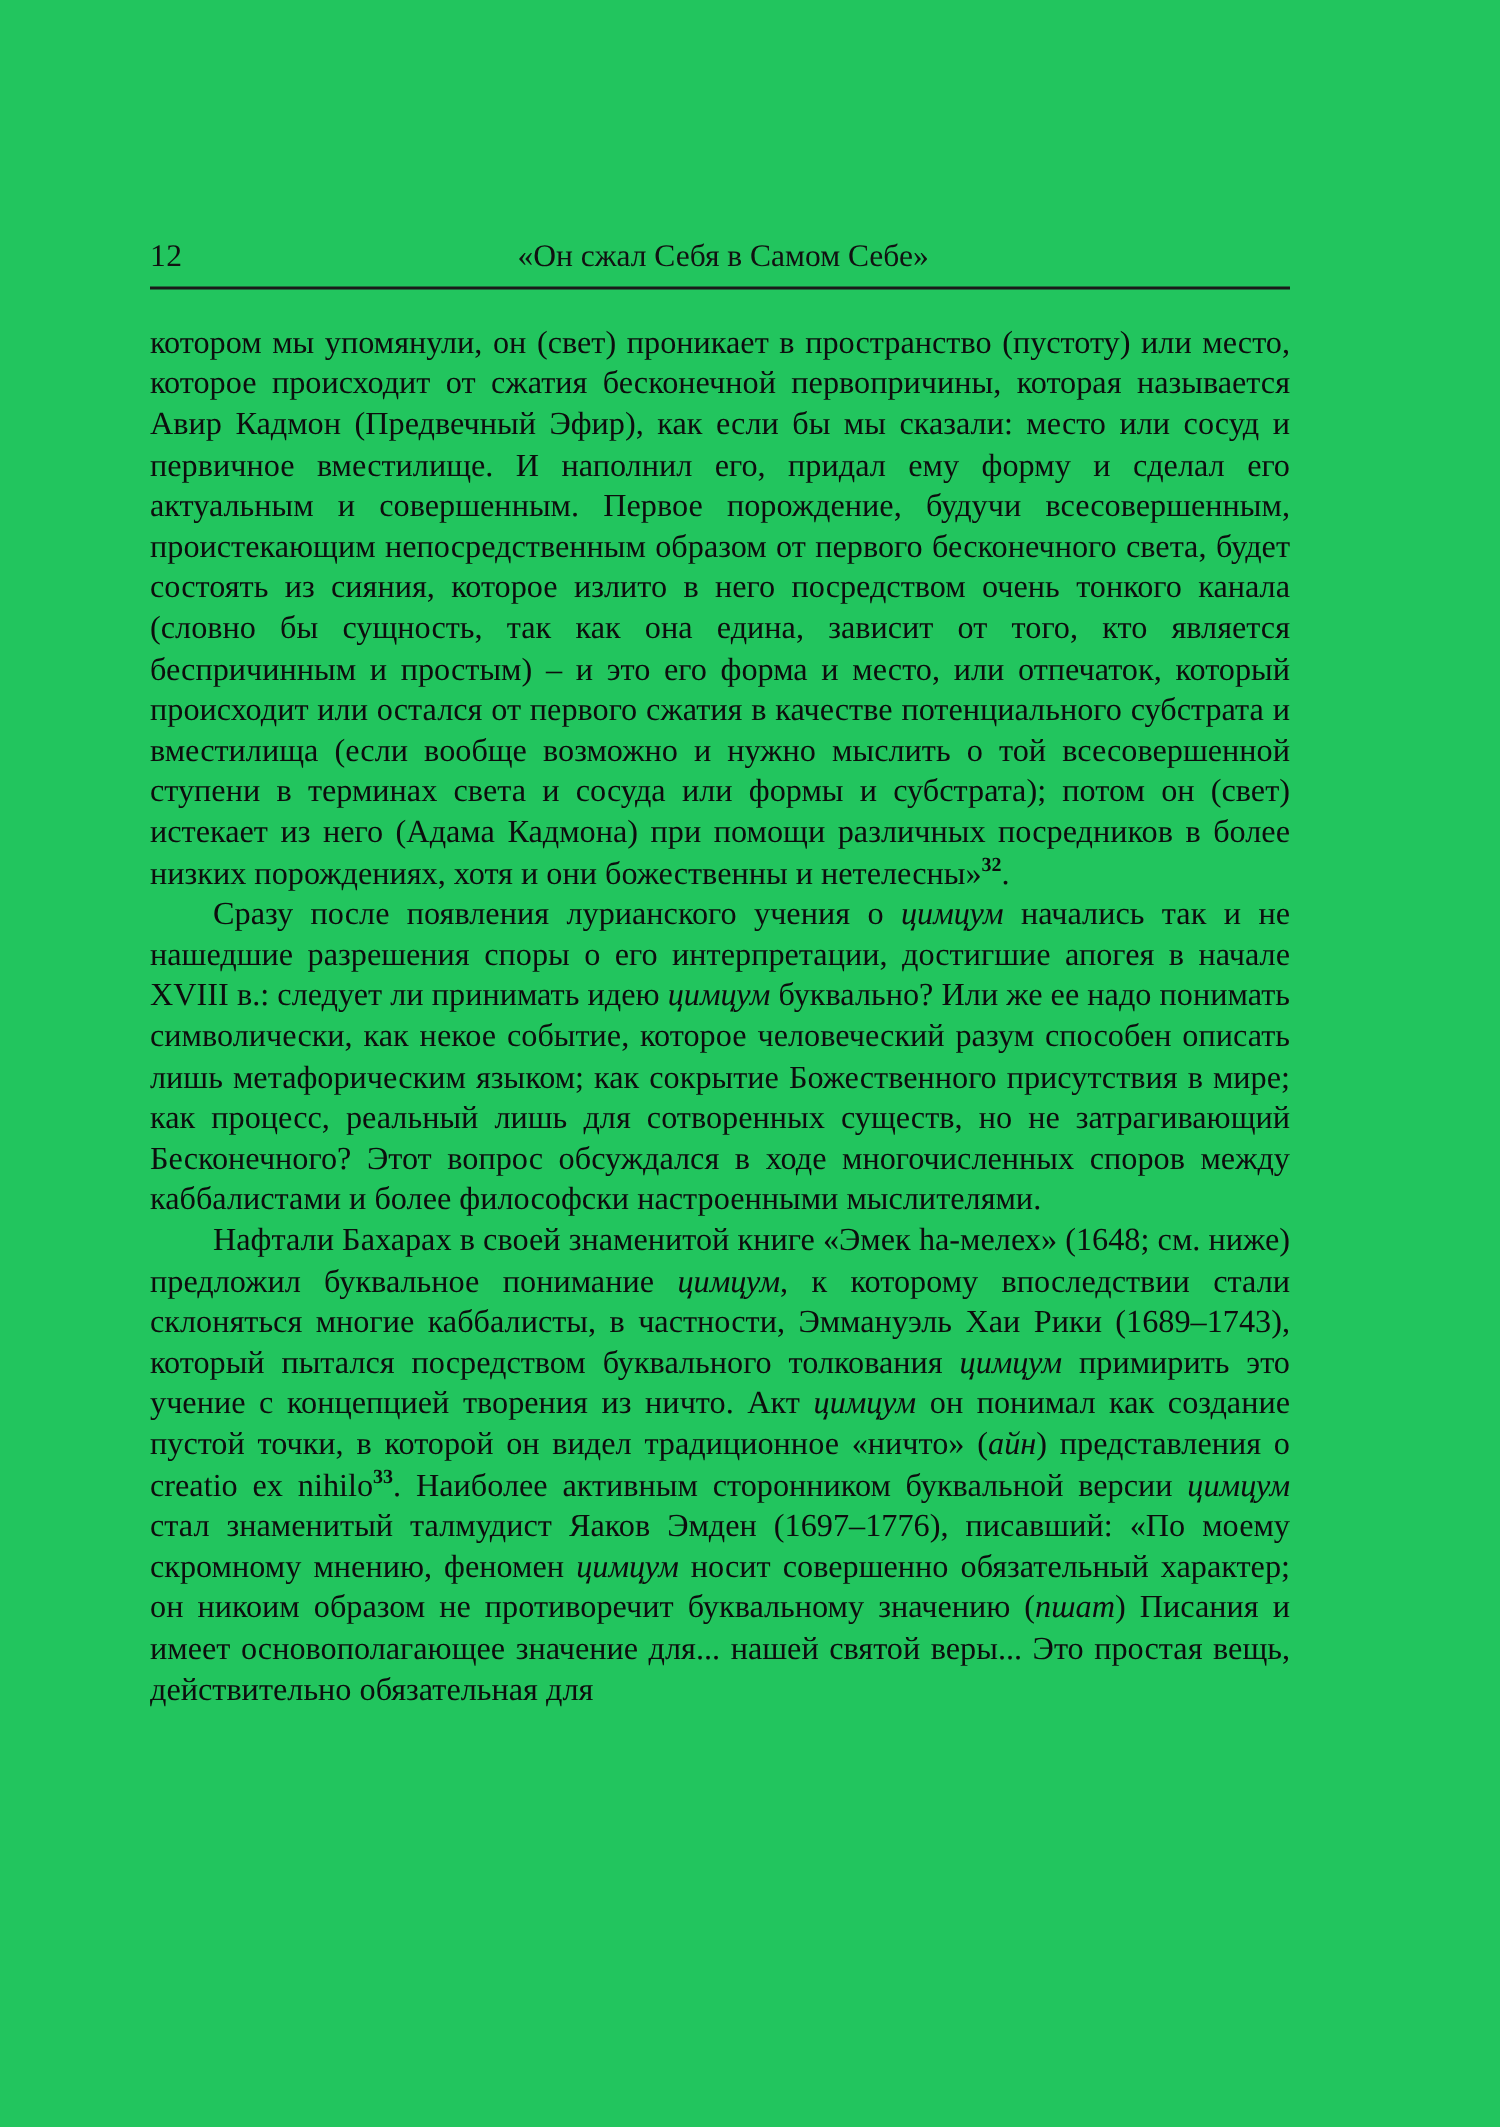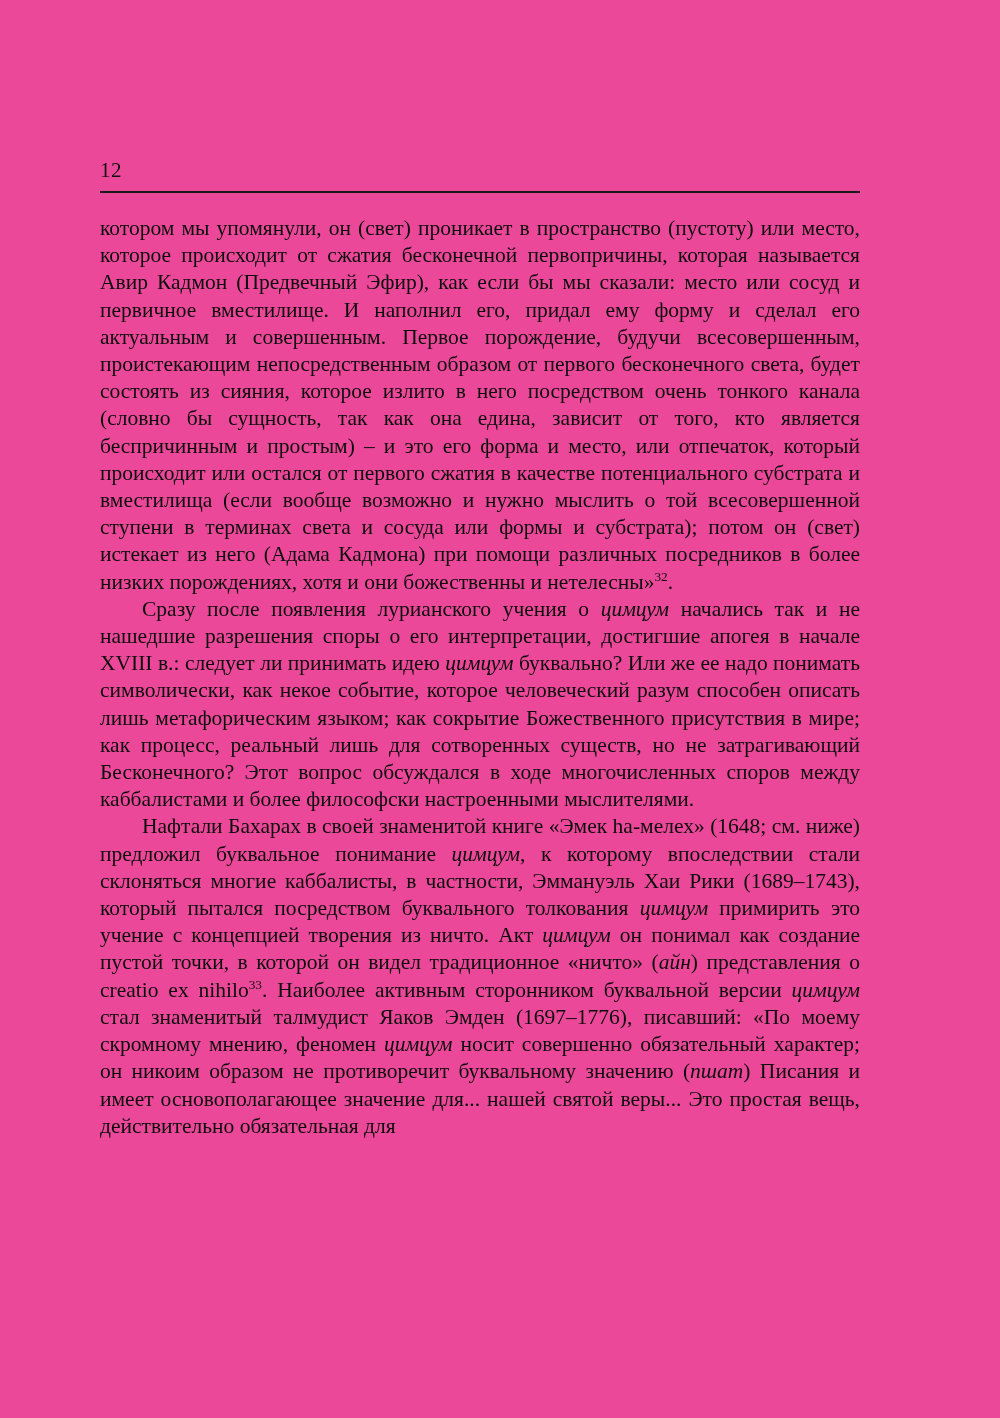--- a/index.html
+++ b/index.html
@@ -4,21 +4,21 @@
 <style>
   html, body {
     margin: 0;
     padding: 0;
     background: #ffffff;
   }
   .page {
     position: relative;
     width: 1000px;
     height: 1418px;
-    background: #ec4899;
+    background: #22c55e;
     overflow: hidden;
     box-sizing: border-box;
   }
   .content {
     position: absolute;
     left: 100px;
     top: 158px;
     width: 760px;
   }
   .running-head {
@@ -63,30 +63,32 @@
   }
   .body-text p.indent {
     text-indent: 42px;
   }
   .body-text i {
   }
   sup {
     font-size: 0.62em;
     vertical-align: super;
     line-height: 0;
+    font-weight: bold;
   }
 </style>
 </head>
 <body>
 
 <div class="page">
   <div class="content">
 
     <div class="running-head">
       <span class="folio">12</span>
+      <span class="head-title">«Он сжал Себя в Самом Себе»</span>
     </div>
     <div class="head-rule"></div>
 
     <div class="body-text">
       <p id="para-1">котором мы упомянули, он (свет) проникает в пространство (пустоту) или место, которое происходит от сжатия бесконечной первопричины, которая называется Авир Кадмон (Предвечный Эфир), как если бы мы сказали: место или сосуд и первичное вместилище. И наполнил его, придал ему форму и сделал его актуальным и совершенным. Первое порождение, будучи всесовершенным, проистекающим непосредственным образом от первого бесконечного света, будет состоять из сияния, которое излито в него посредством очень тонкого канала (словно бы сущность, так как она едина, зависит от того, кто является беспричинным и простым) – и это его форма и место, или отпечаток, который происходит или остался от первого сжатия в качестве потенциального субстрата и вместилища (если вообще возможно и нужно мыслить о той всесовершенной ступени в терминах света и сосуда или формы и субстрата); потом он (свет) истекает из него (Адама Кадмона) при помощи различных посредников в более низких порождениях, хотя и они божественны и нетелесны»<sup>32</sup>.</p>
       <p class="indent" id="para-2">Сразу после появления лурианского учения о <i>цимцум</i> начались так и не нашедшие разрешения споры о его интерпретации, достигшие апогея в начале XVIII в.: следует ли принимать идею <i>цимцум</i> буквально? Или же ее надо понимать символически, как некое событие, которое человеческий разум способен описать лишь метафорическим языком; как сокрытие Божественного присутствия в мире; как процесс, реальный лишь для сотворенных существ, но не затрагивающий Бесконечного? Этот вопрос обсуждался в ходе многочисленных споров между каббалистами и более философски настроенными мыслителями.</p>
       <p class="indent" id="para-3">Нафтали Бахарах в своей знаменитой книге «Эмек ha-мелех» (1648; см. ниже) предложил буквальное понимание <i>цимцум</i>, к которому впоследствии стали склоняться многие каббалисты, в частности, Эммануэль Хаи Рики (1689–1743), который пытался посредством буквального толкования <i>цимцум</i> примирить это учение с концепцией творения из ничто. Акт <i>цимцум</i> он понимал как создание пустой точки, в которой он видел традиционное «ничто» (<i>айн</i>) представления о creatio ex nihilo<sup>33</sup>. Наиболее активным сторонником буквальной версии <i>цимцум</i> стал знаменитый талмудист Яаков Эмден (1697–1776), писавший: «По моему скромному мнению, феномен <i>цимцум</i> носит совершенно обязательный характер; он никоим образом не противоречит буквальному значению (<i>пшат</i>) Писания и имеет основополагающее значение для... нашей святой веры... Это простая вещь, действительно обязательная для</p>
     </div>
 
   </div>

